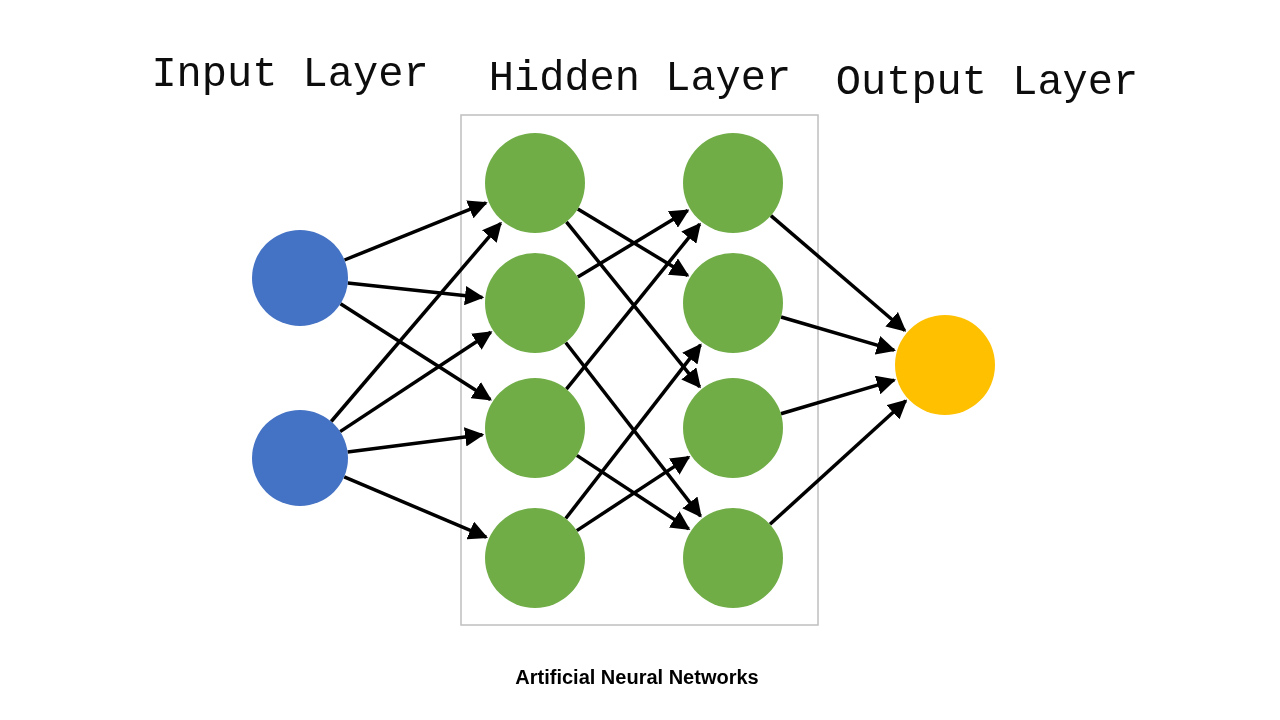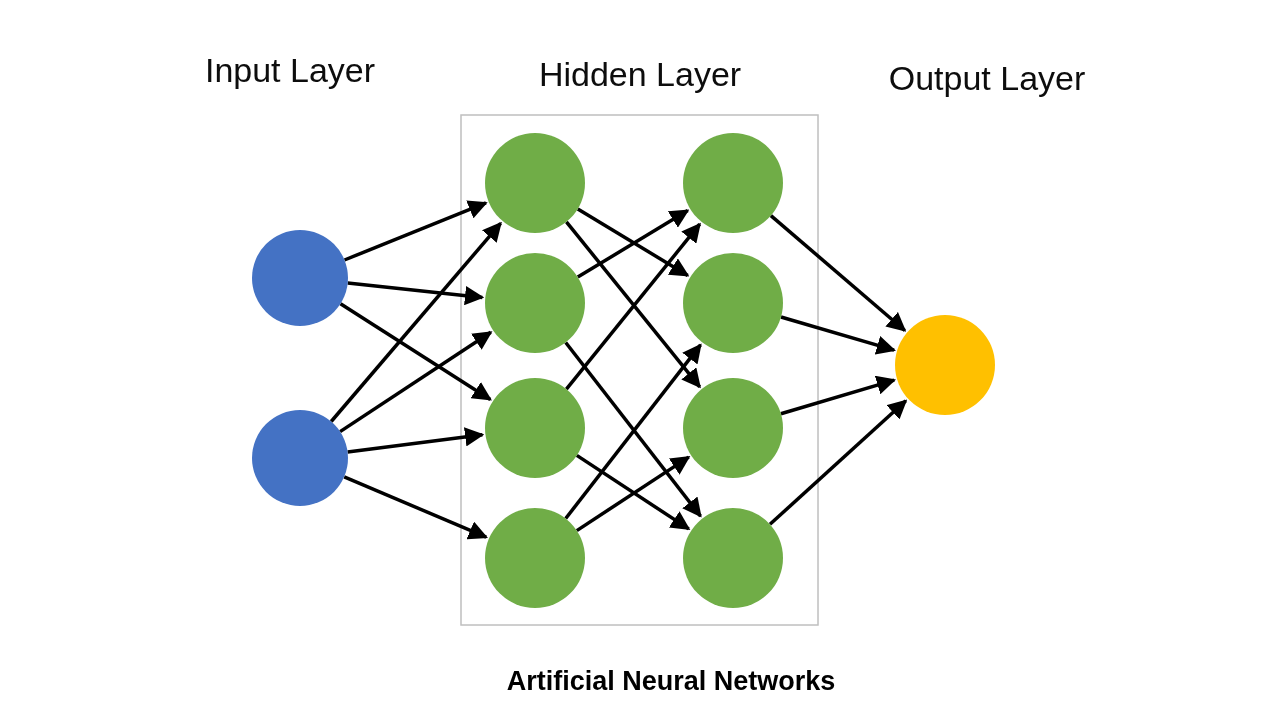--- a/index.html
+++ b/index.html
@@ -10,34 +10,35 @@
     width: 1280px;
     height: 720px;
     background: #ffffff;
     position: relative;
     overflow: hidden;
     font-family: "Liberation Sans", sans-serif;
   }
   .layer-label {
     position: absolute;
     transform: translateX(-50%);
-    font-size: 34px;
+    font-size: 42px;
     color: #0d0d0d;
     white-space: nowrap;
     line-height: 1.1;
+    font-family: Liberation Mono, monospace;
   }
   .label-input  { left: 290px; top: 52px; }
   .label-hidden { left: 640px; top: 56px; }
   .label-output { left: 987px; top: 60px; }
   .caption {
     position: absolute;
-    left: 671px;
+    left: 637px;
     top: 666px;
     transform: translateX(-50%);
-    font-size: 27px;
+    font-size: 20px;
     font-weight: bold;
     color: #000000;
     white-space: nowrap;
   }
   #diagram-svg {
     position: absolute;
     left: 0;
     top: 0;
     width: 1280px;
     height: 720px;

